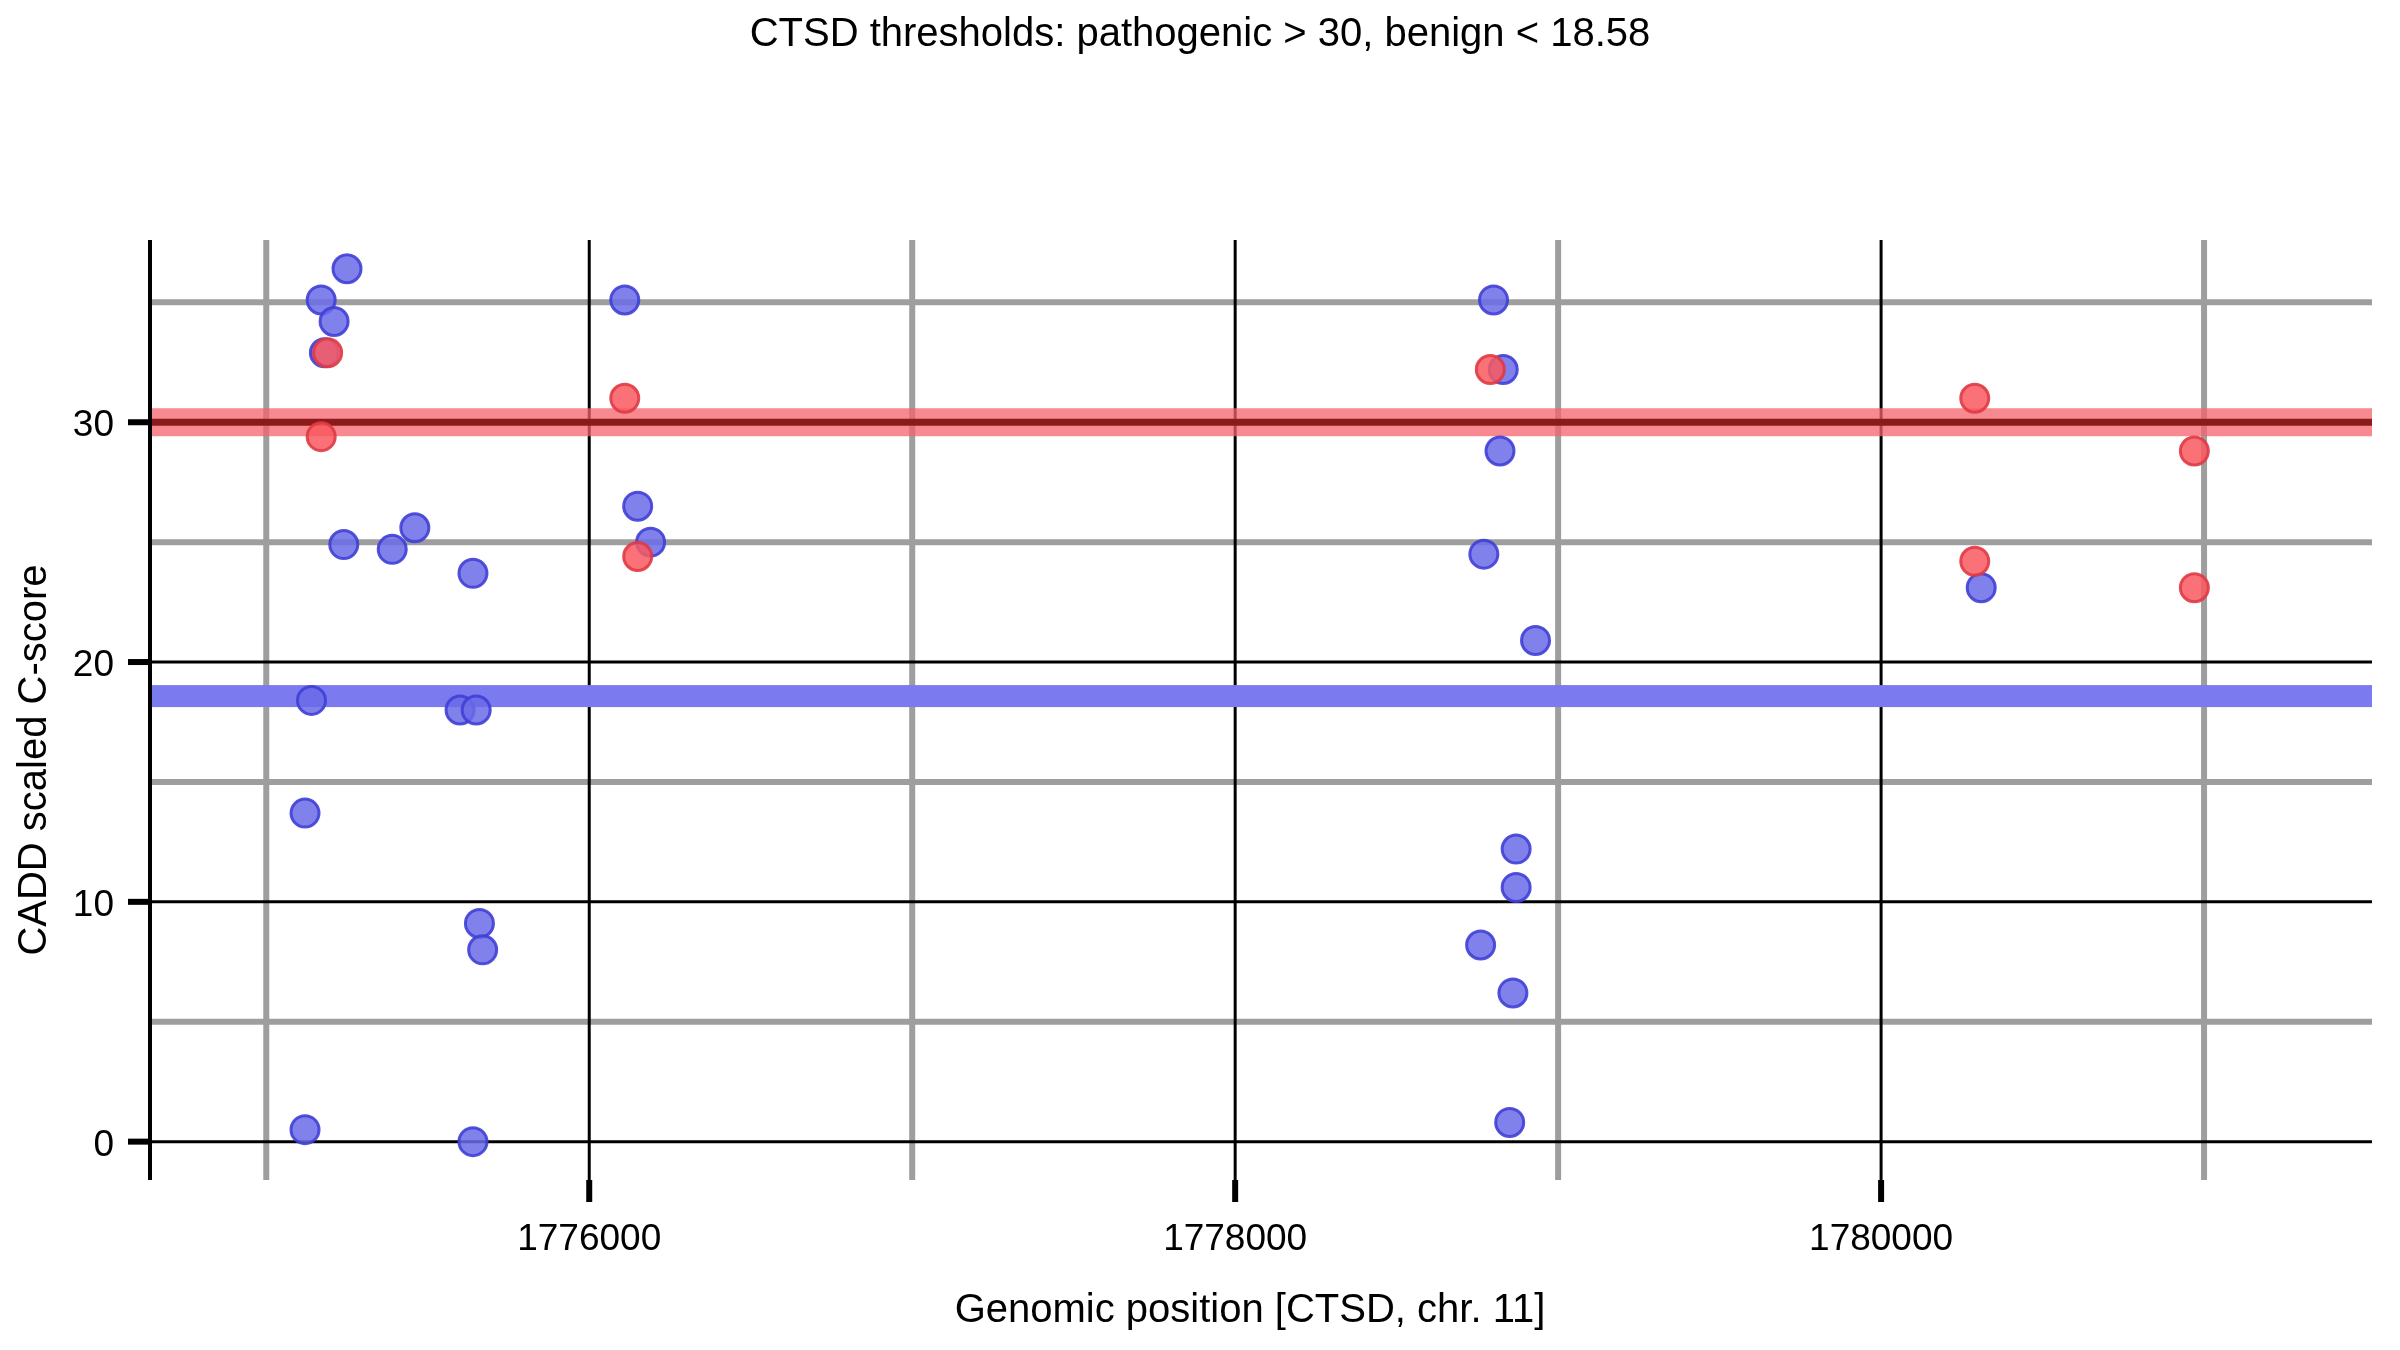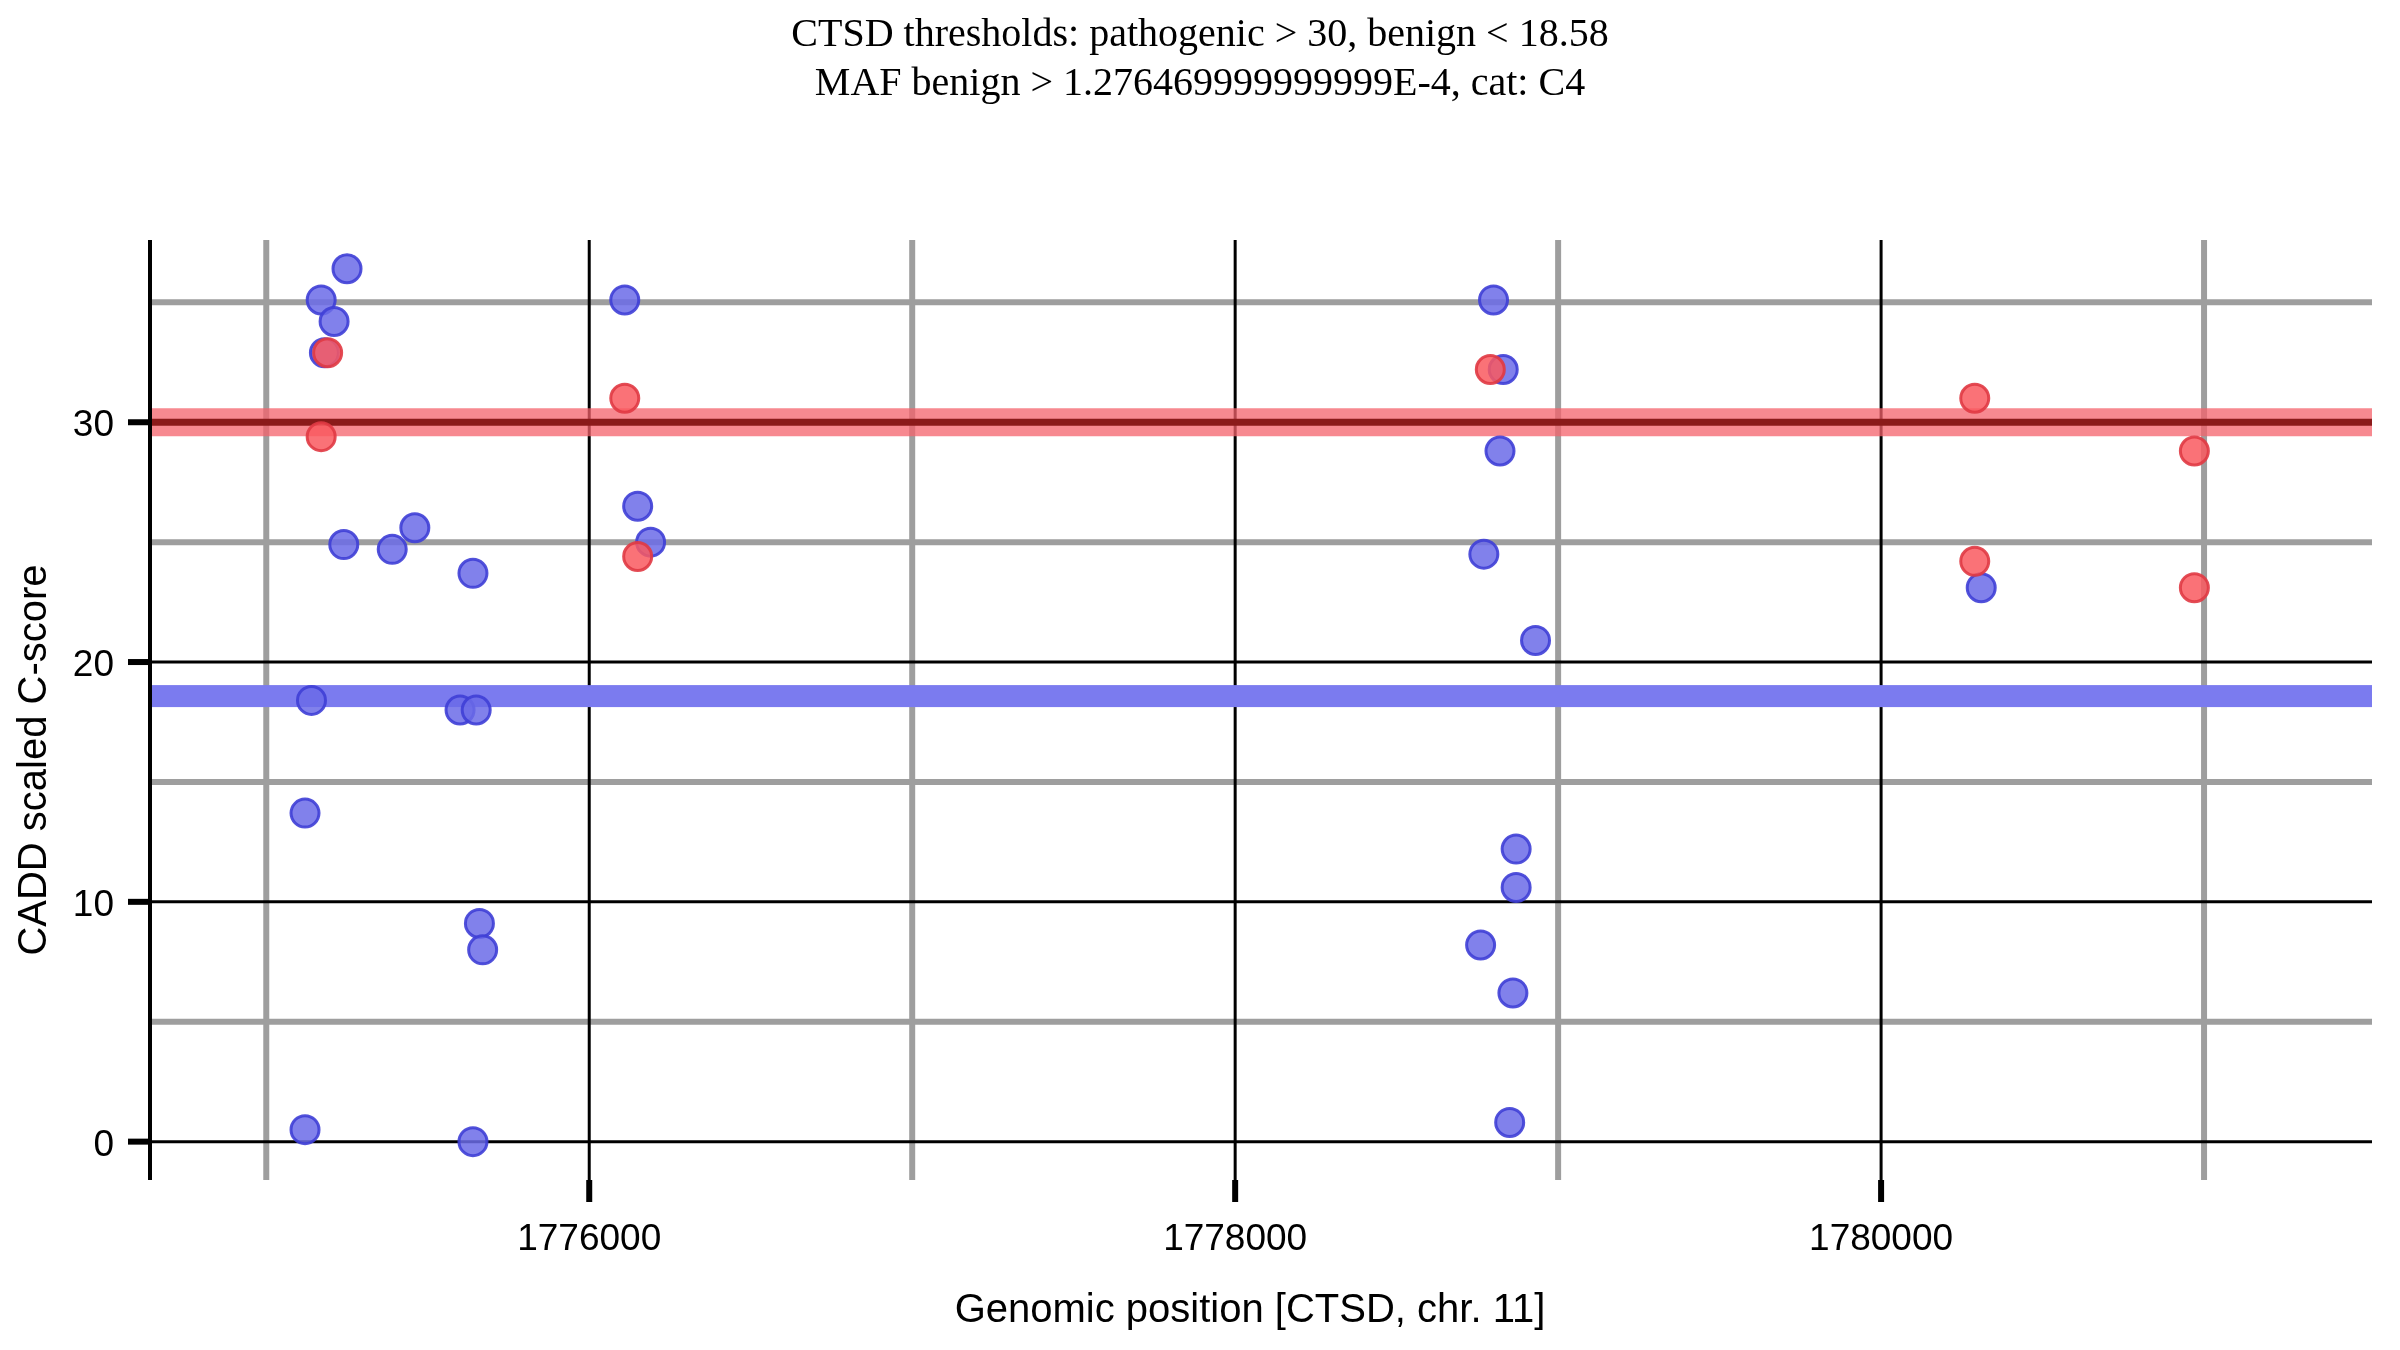--- a/index.html
+++ b/index.html
@@ -23,21 +23,21 @@
     position: absolute;
     top: 8px;
     left: 0;
     width: 2400px;
     text-align: center;
   }
   .title-line {
     font-size: 40px;
     color: #000000;
     line-height: 49px;
-    font-family: Liberation Serif, serif;
+    font-family: Liberation Sans, sans-serif;
     white-space: nowrap;
   }
   svg.chart-svg {
     position: absolute;
     top: 0;
     left: 0;
   }
   .tick-label {
     font-size: 37px;
     fill: #000000;
@@ -49,21 +49,20 @@
     font-family: "Liberation Sans", sans-serif;
   }
 </style>
 </head>
 <body>
 
 <div id="plot-root">
 
   <div class="title-block">
     <div class="title-line">CTSD thresholds: pathogenic &gt; 30, benign &lt; 18.58</div>
-    <div class="title-line">MAF benign &gt; 1.276469999999999E-4, cat: C4</div>
   </div>
 
   <svg class="chart-svg" width="2400" height="1350">
     <g id="gridlines">
         <line x1="150" x2="2372" y1="1021.7346938775511" y2="1021.7346938775511" stroke="#9E9E9E" stroke-width="6"></line>
         <line x1="150" x2="2372" y1="781.9387755102041" y2="781.9387755102041" stroke="#9E9E9E" stroke-width="6"></line>
         <line x1="150" x2="2372" y1="542.1428571428571" y2="542.1428571428571" stroke="#9E9E9E" stroke-width="6"></line>
         <line x1="150" x2="2372" y1="302.34693877551024" y2="302.34693877551024" stroke="#9E9E9E" stroke-width="6"></line>
         <line y1="240" y2="1180" x1="266.2674418604651" x2="266.2674418604651" stroke="#9E9E9E" stroke-width="6"></line>
         <line y1="240" y2="1180" x1="912.1976744186046" x2="912.1976744186046" stroke="#9E9E9E" stroke-width="6"></line>

